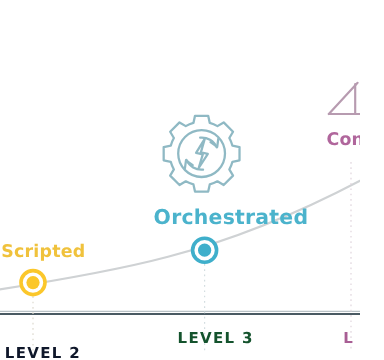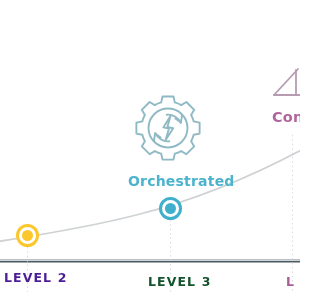--- a/index.html
+++ b/index.html
@@ -29,39 +29,39 @@
     line-height:1;
     user-select:none;
   }
   .lbl-scripted{
     left:1px; top:203px;
     font-size:14.5px;
     color:#F0C23C;
   }
   .lbl-orchestrated{
     left:128px; top:174px;
-    font-size:14px;
+    font-size:17px;
     color:#4BB3CC;
   }
   .lbl-continuous{
     left:272px; top:110px;
     font-size:14.5px;
     color:#B0669C;
   }
 
   .tick{
     position:absolute;
     white-space:nowrap;
     font-size:12.5px;
     font-weight:700;
     letter-spacing:1.1px;
     line-height:1;
     user-select:none;
   }
-  .tick-l2{ left:4px;  top:272px; color:#4c1d95; }
+  .tick-l2{ left:4px;  top:288px; color:#0f172a; }
   .tick-l3{ left:148px; top:276px; color:#14532d; }
   .tick-l4{ left:286px; top:276px; color:#A85E94; }
 
   
   .marker{
     position:absolute;
     border-radius:50%;
     box-sizing:border-box;
   }
   .marker-ring{
@@ -121,20 +121,21 @@
       <path d="M 274 95 L 298 69"></path>
     </g>
   </svg>
 
   <div class="marker marker-ring m-scripted-ring"></div>
   <div class="marker marker-dot m-scripted-dot"></div>
 
   <div class="marker marker-ring m-orch-ring"></div>
   <div class="marker marker-dot m-orch-dot"></div>
 
+  <div class="lbl lbl-scripted">Scripted</div>
 
   <div class="lbl lbl-orchestrated">Orchestrated</div>
 
   <div class="lbl lbl-continuous">Cont</div>
 
   <div class="tick tick-l2">LEVEL 2</div>
 
   <div class="tick tick-l3">LEVEL 3</div>
 
   <div class="tick tick-l4">L</div>

